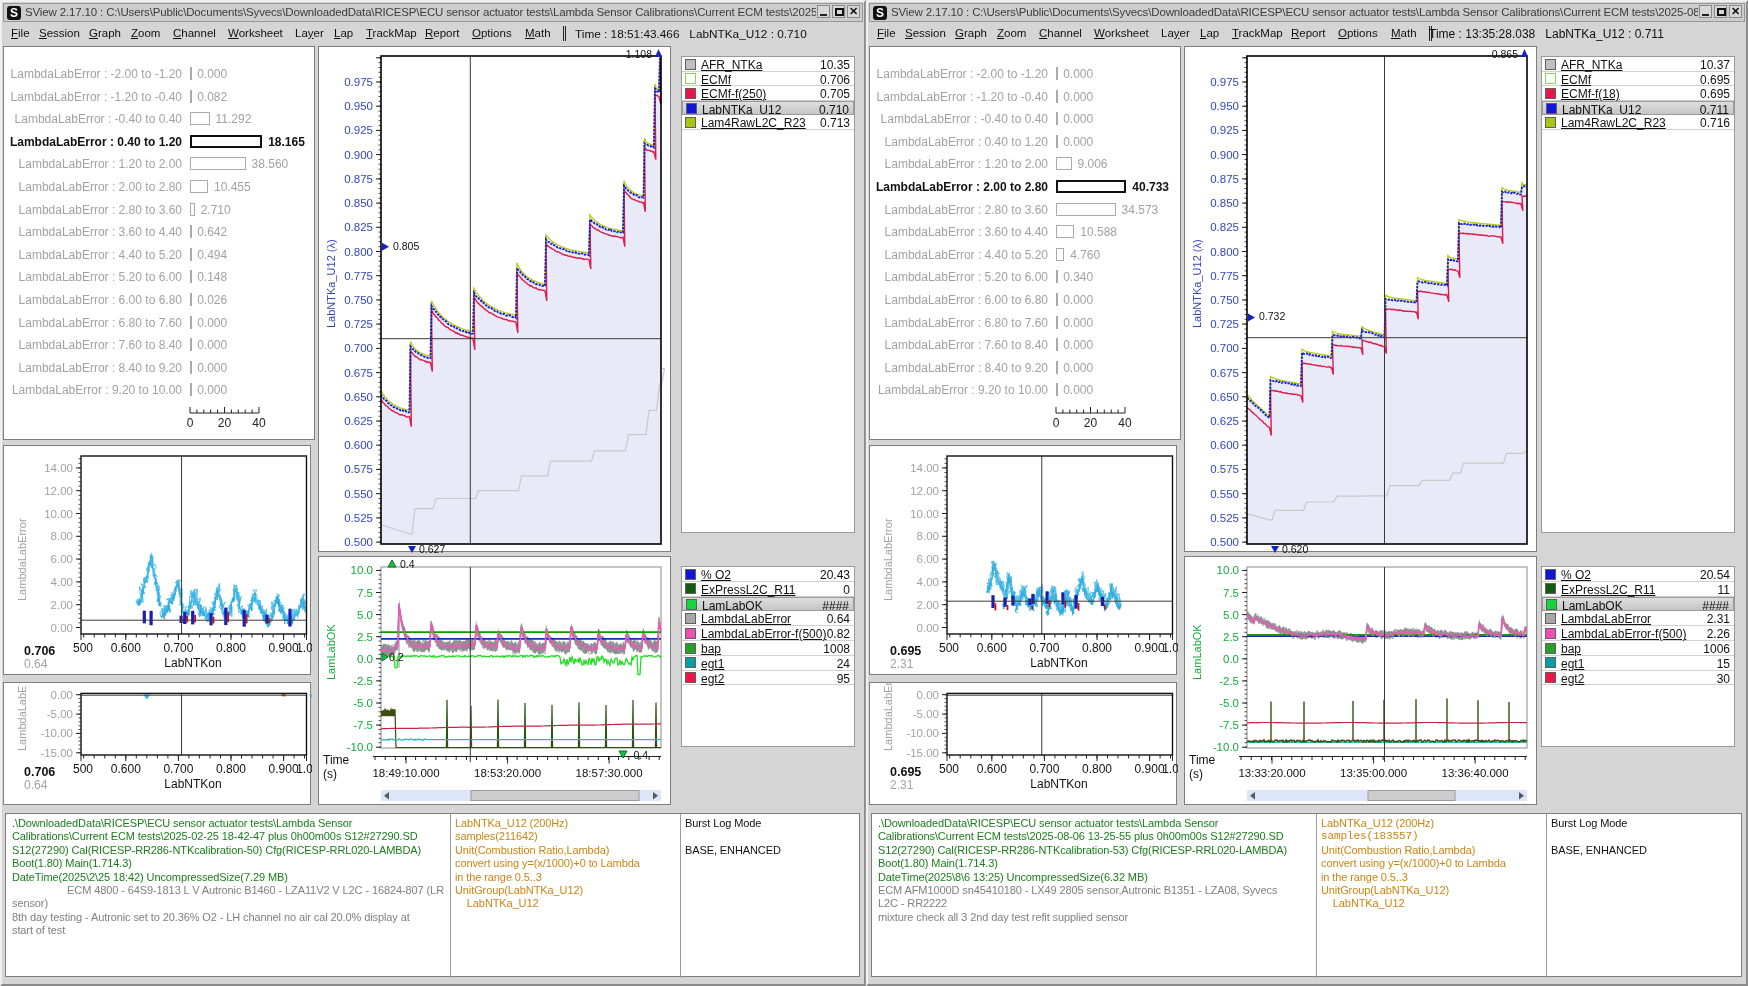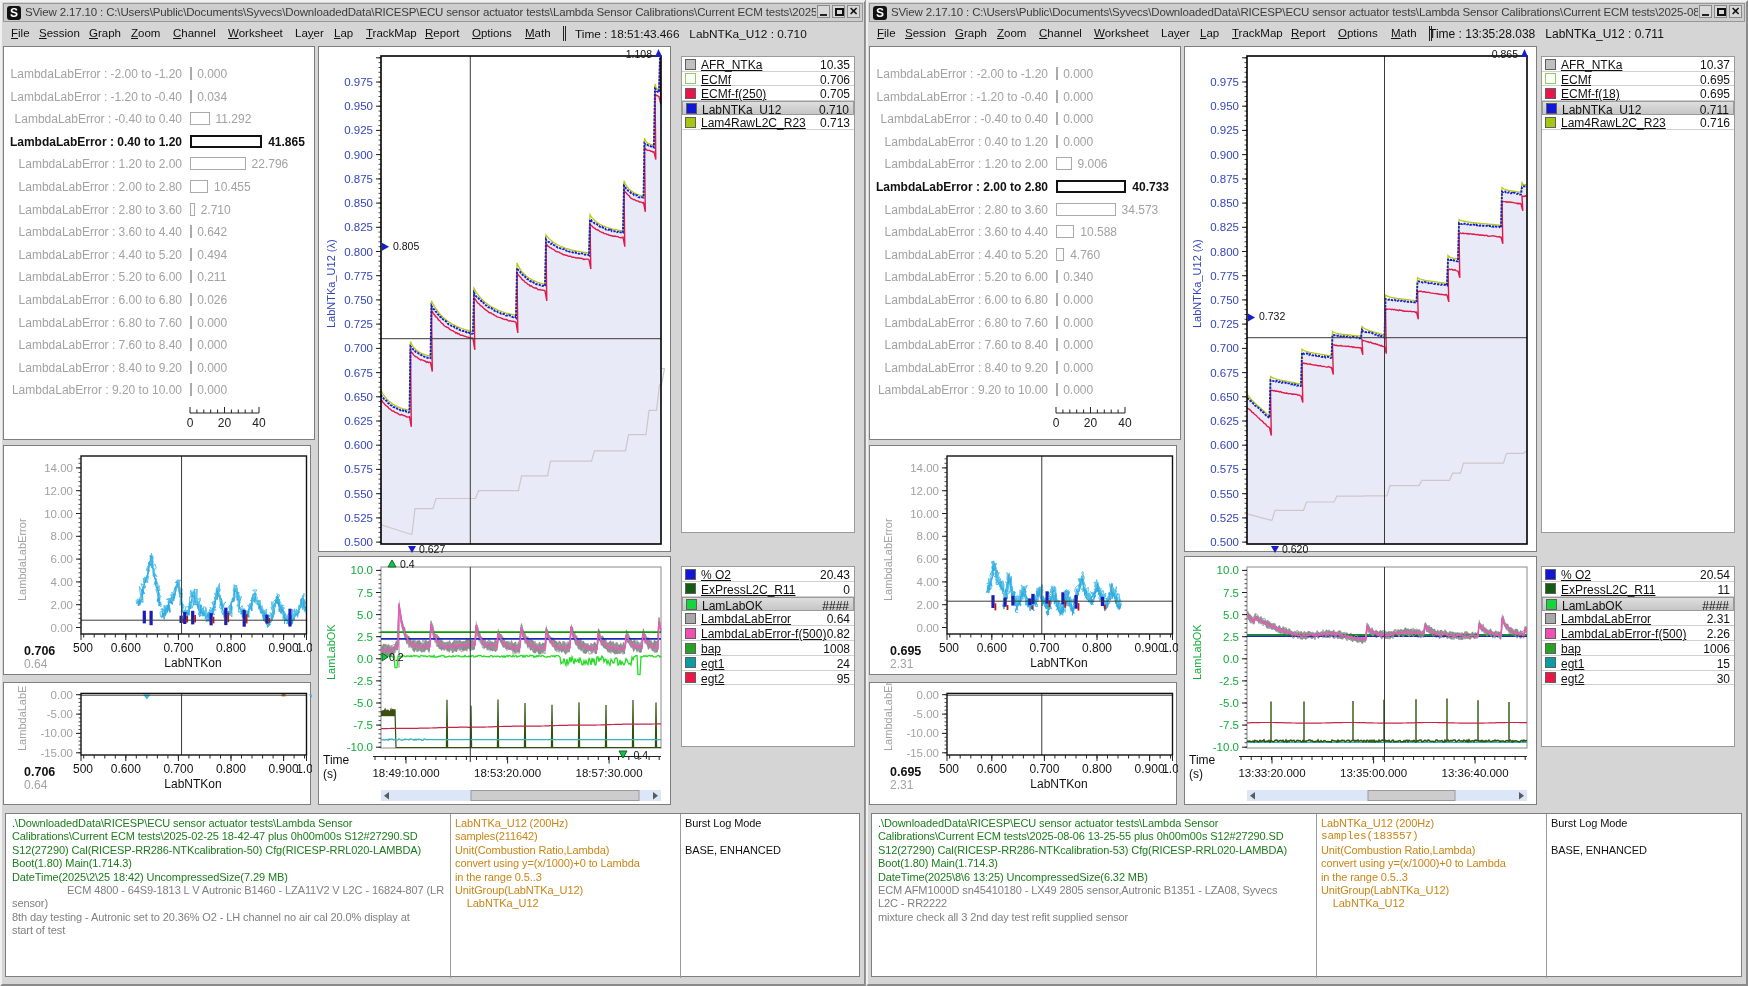--- a/index.html
+++ b/index.html
@@ -48,45 +48,45 @@
 <div class="menu abs" style="left:472px;top:27px;white-space:nowrap;"><span class="u">O</span>ptions</div>
 <div class="menu abs" style="left:525px;top:27px;white-space:nowrap;"><span class="u">M</span>ath</div>
 <div class="abs" style="left:563px;top:26px;width:3px;height:15px;border-left:1.5px solid #222;border-right:1.5px solid #222;"></div>
 <div class="menu abs" style="left:575px;top:27px;font-size:11.8px;white-space:nowrap;">Time : 18:51:43.466&nbsp;&nbsp;&nbsp;LabNTKa_U12 : 0.710</div>
 <div class="panel" style="left:3px;top:46px;width:312px;height:394px;">
     <div class="hrow" style="right:132px;top:20.0px;color:#a2a2a2;">LambdaLabError : -2.00 to -1.20</div>
     <div class="abs hbar" style="left:186px;top:20.0px;width:1.2px;border:1px solid #aaa;"></div>
     <div class="hrow" style="left:193.2px;top:20.0px;color:#a2a2a2;">0.000</div>
     <div class="hrow" style="right:132px;top:42.6px;color:#a2a2a2;">LambdaLabError : -1.20 to -0.40</div>
     <div class="abs hbar" style="left:186px;top:42.6px;width:1.2px;border:1px solid #aaa;"></div>
-    <div class="hrow" style="left:193.2px;top:42.6px;color:#a2a2a2;">0.034</div>
+    <div class="hrow" style="left:193.2px;top:42.6px;color:#a2a2a2;">0.082</div>
     <div class="hrow" style="right:132px;top:65.2px;color:#a2a2a2;">LambdaLabError : -0.40 to 0.40</div>
     <div class="abs hbar" style="left:186px;top:65.2px;width:19.5px;border:1px solid #aaa;"></div>
     <div class="hrow" style="left:211.5px;top:65.2px;color:#a2a2a2;">11.292</div>
     <div class="hrow" style="right:132px;top:87.8px;color:#111;font-weight:bold;">LambdaLabError : 0.40 to 1.20</div>
     <div class="abs hbar" style="left:186px;top:87.8px;width:72.2px;border:2px solid #111;"></div>
-    <div class="hrow" style="left:264.2px;top:87.8px;color:#111;font-weight:bold;">41.865</div>
+    <div class="hrow" style="left:264.2px;top:87.8px;color:#111;font-weight:bold;">18.165</div>
     <div class="hrow" style="right:132px;top:110.4px;color:#a2a2a2;">LambdaLabError : 1.20 to 2.00</div>
     <div class="abs hbar" style="left:186px;top:110.4px;width:55.6px;border:1px solid #aaa;"></div>
-    <div class="hrow" style="left:247.6px;top:110.4px;color:#a2a2a2;">22.796</div>
+    <div class="hrow" style="left:247.6px;top:110.4px;color:#a2a2a2;">38.560</div>
     <div class="hrow" style="right:132px;top:133.0px;color:#a2a2a2;">LambdaLabError : 2.00 to 2.80</div>
     <div class="abs hbar" style="left:186px;top:133.0px;width:18.0px;border:1px solid #aaa;"></div>
     <div class="hrow" style="left:210.0px;top:133.0px;color:#a2a2a2;">10.455</div>
     <div class="hrow" style="right:132px;top:155.6px;color:#a2a2a2;">LambdaLabError : 2.80 to 3.60</div>
     <div class="abs hbar" style="left:186px;top:155.6px;width:4.7px;border:1px solid #aaa;"></div>
     <div class="hrow" style="left:196.7px;top:155.6px;color:#a2a2a2;">2.710</div>
     <div class="hrow" style="right:132px;top:178.2px;color:#a2a2a2;">LambdaLabError : 3.60 to 4.40</div>
     <div class="abs hbar" style="left:186px;top:178.2px;width:1.2px;border:1px solid #aaa;"></div>
     <div class="hrow" style="left:193.2px;top:178.2px;color:#a2a2a2;">0.642</div>
     <div class="hrow" style="right:132px;top:200.8px;color:#a2a2a2;">LambdaLabError : 4.40 to 5.20</div>
     <div class="abs hbar" style="left:186px;top:200.8px;width:1.2px;border:1px solid #aaa;"></div>
     <div class="hrow" style="left:193.2px;top:200.8px;color:#a2a2a2;">0.494</div>
     <div class="hrow" style="right:132px;top:223.4px;color:#a2a2a2;">LambdaLabError : 5.20 to 6.00</div>
     <div class="abs hbar" style="left:186px;top:223.4px;width:1.2px;border:1px solid #aaa;"></div>
-    <div class="hrow" style="left:193.2px;top:223.4px;color:#a2a2a2;">0.211</div>
+    <div class="hrow" style="left:193.2px;top:223.4px;color:#a2a2a2;">0.148</div>
     <div class="hrow" style="right:132px;top:246.0px;color:#a2a2a2;">LambdaLabError : 6.00 to 6.80</div>
     <div class="abs hbar" style="left:186px;top:246.0px;width:1.2px;border:1px solid #aaa;"></div>
     <div class="hrow" style="left:193.2px;top:246.0px;color:#a2a2a2;">0.026</div>
     <div class="hrow" style="right:132px;top:268.6px;color:#a2a2a2;">LambdaLabError : 6.80 to 7.60</div>
     <div class="abs hbar" style="left:186px;top:268.6px;width:1.2px;border:1px solid #aaa;"></div>
     <div class="hrow" style="left:193.2px;top:268.6px;color:#a2a2a2;">0.000</div>
     <div class="hrow" style="right:132px;top:291.2px;color:#a2a2a2;">LambdaLabError : 7.60 to 8.40</div>
     <div class="abs hbar" style="left:186px;top:291.2px;width:1.2px;border:1px solid #aaa;"></div>
     <div class="hrow" style="left:193.2px;top:291.2px;color:#a2a2a2;">0.000</div>
     <div class="hrow" style="right:132px;top:313.8px;color:#a2a2a2;">LambdaLabError : 8.40 to 9.20</div>

